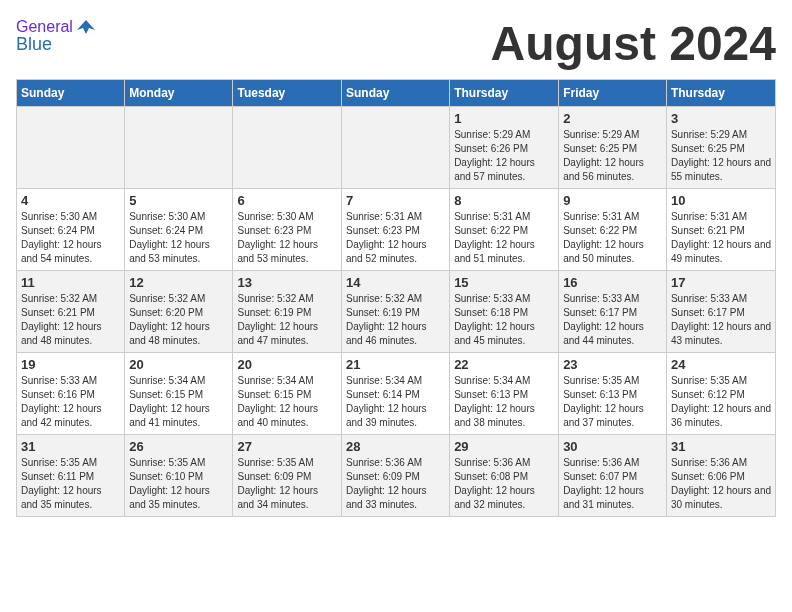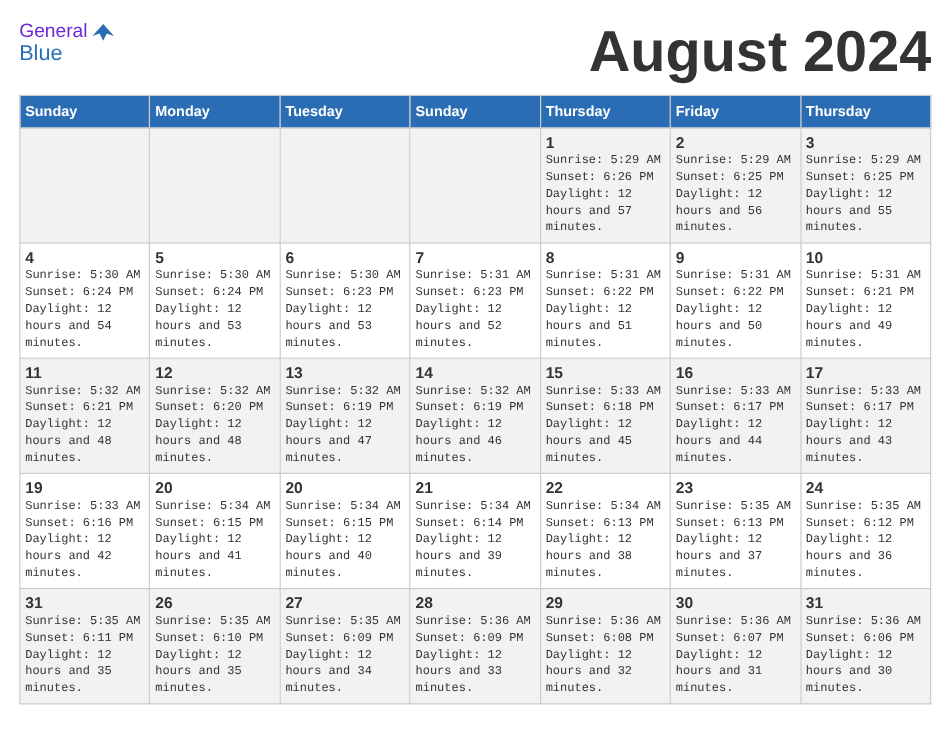--- a/index.html
+++ b/index.html
@@ -69,21 +69,20 @@
       font-weight: bold;
       font-size: 13px;
       color: #333;
       display: block;
       margin-bottom: 2px;
     }
     .cell-content {
       font-size: 10px;
       color: #333;
       line-height: 1.4;
-      font-family: Liberation Mono, monospace;
     }
     .empty-cell {
       background-color: #f9f9f9;
     }
   </style>
 </head>
 <body>
 
 <div class="header-section">
   <div class="logo">

